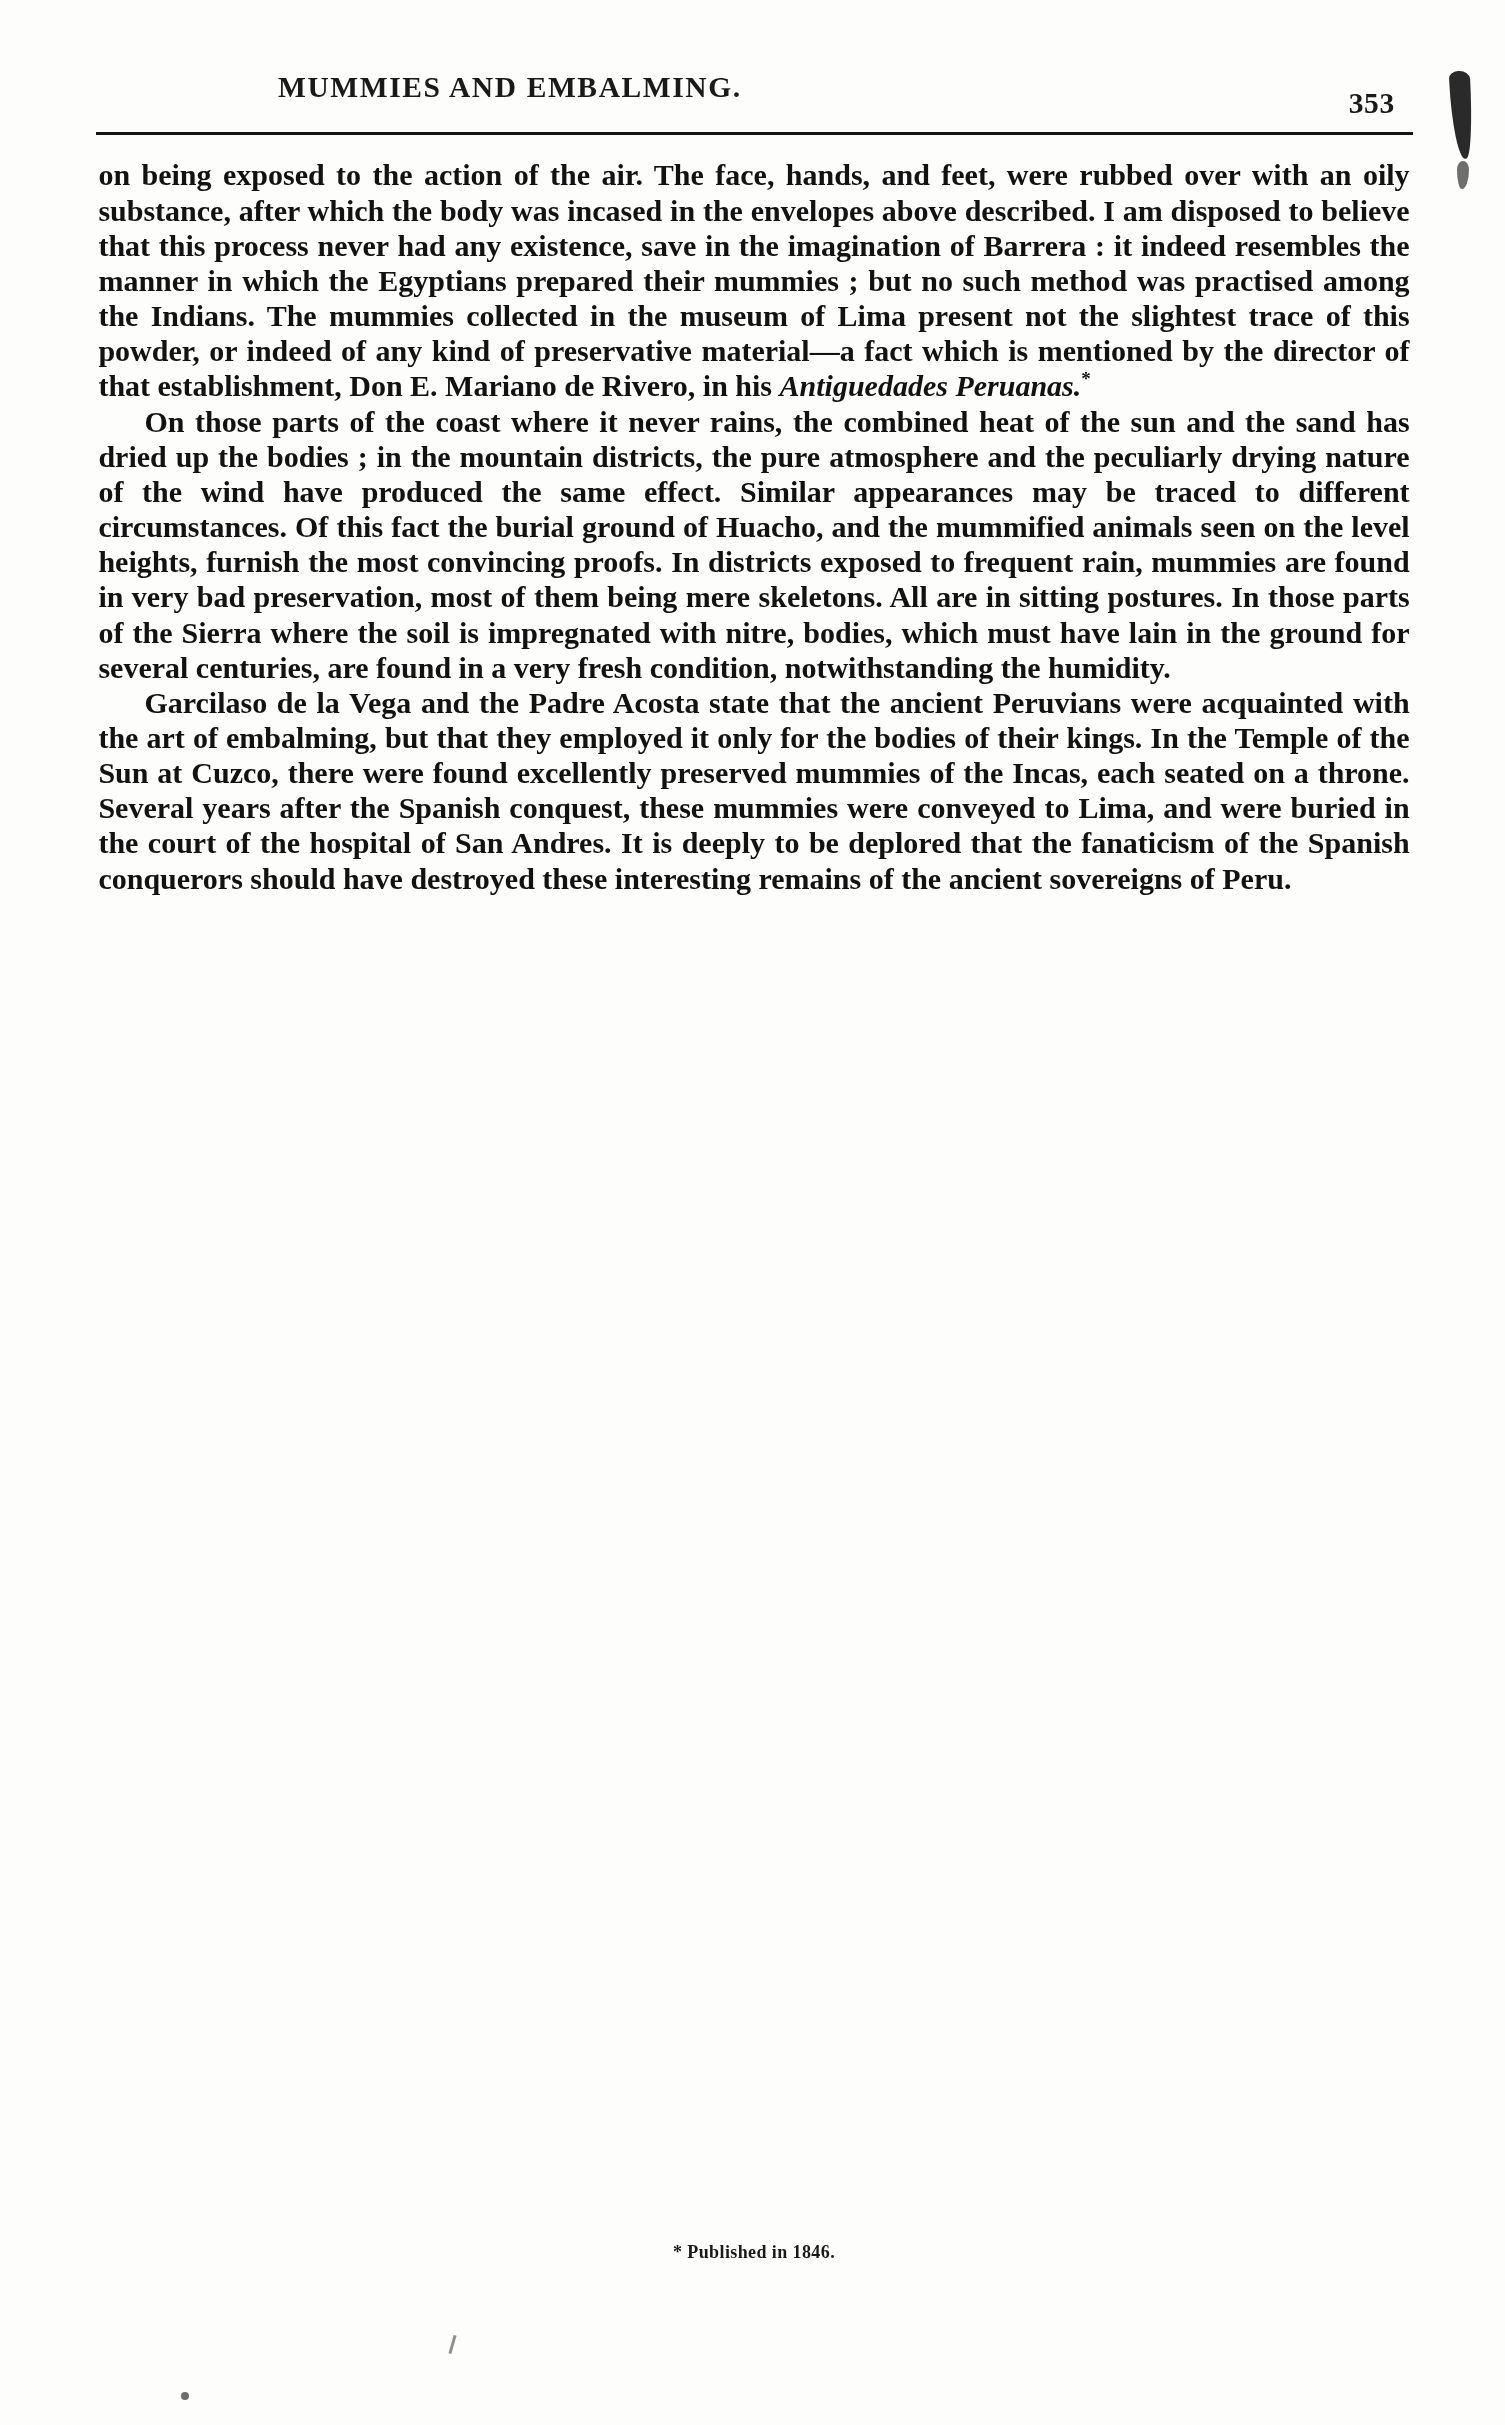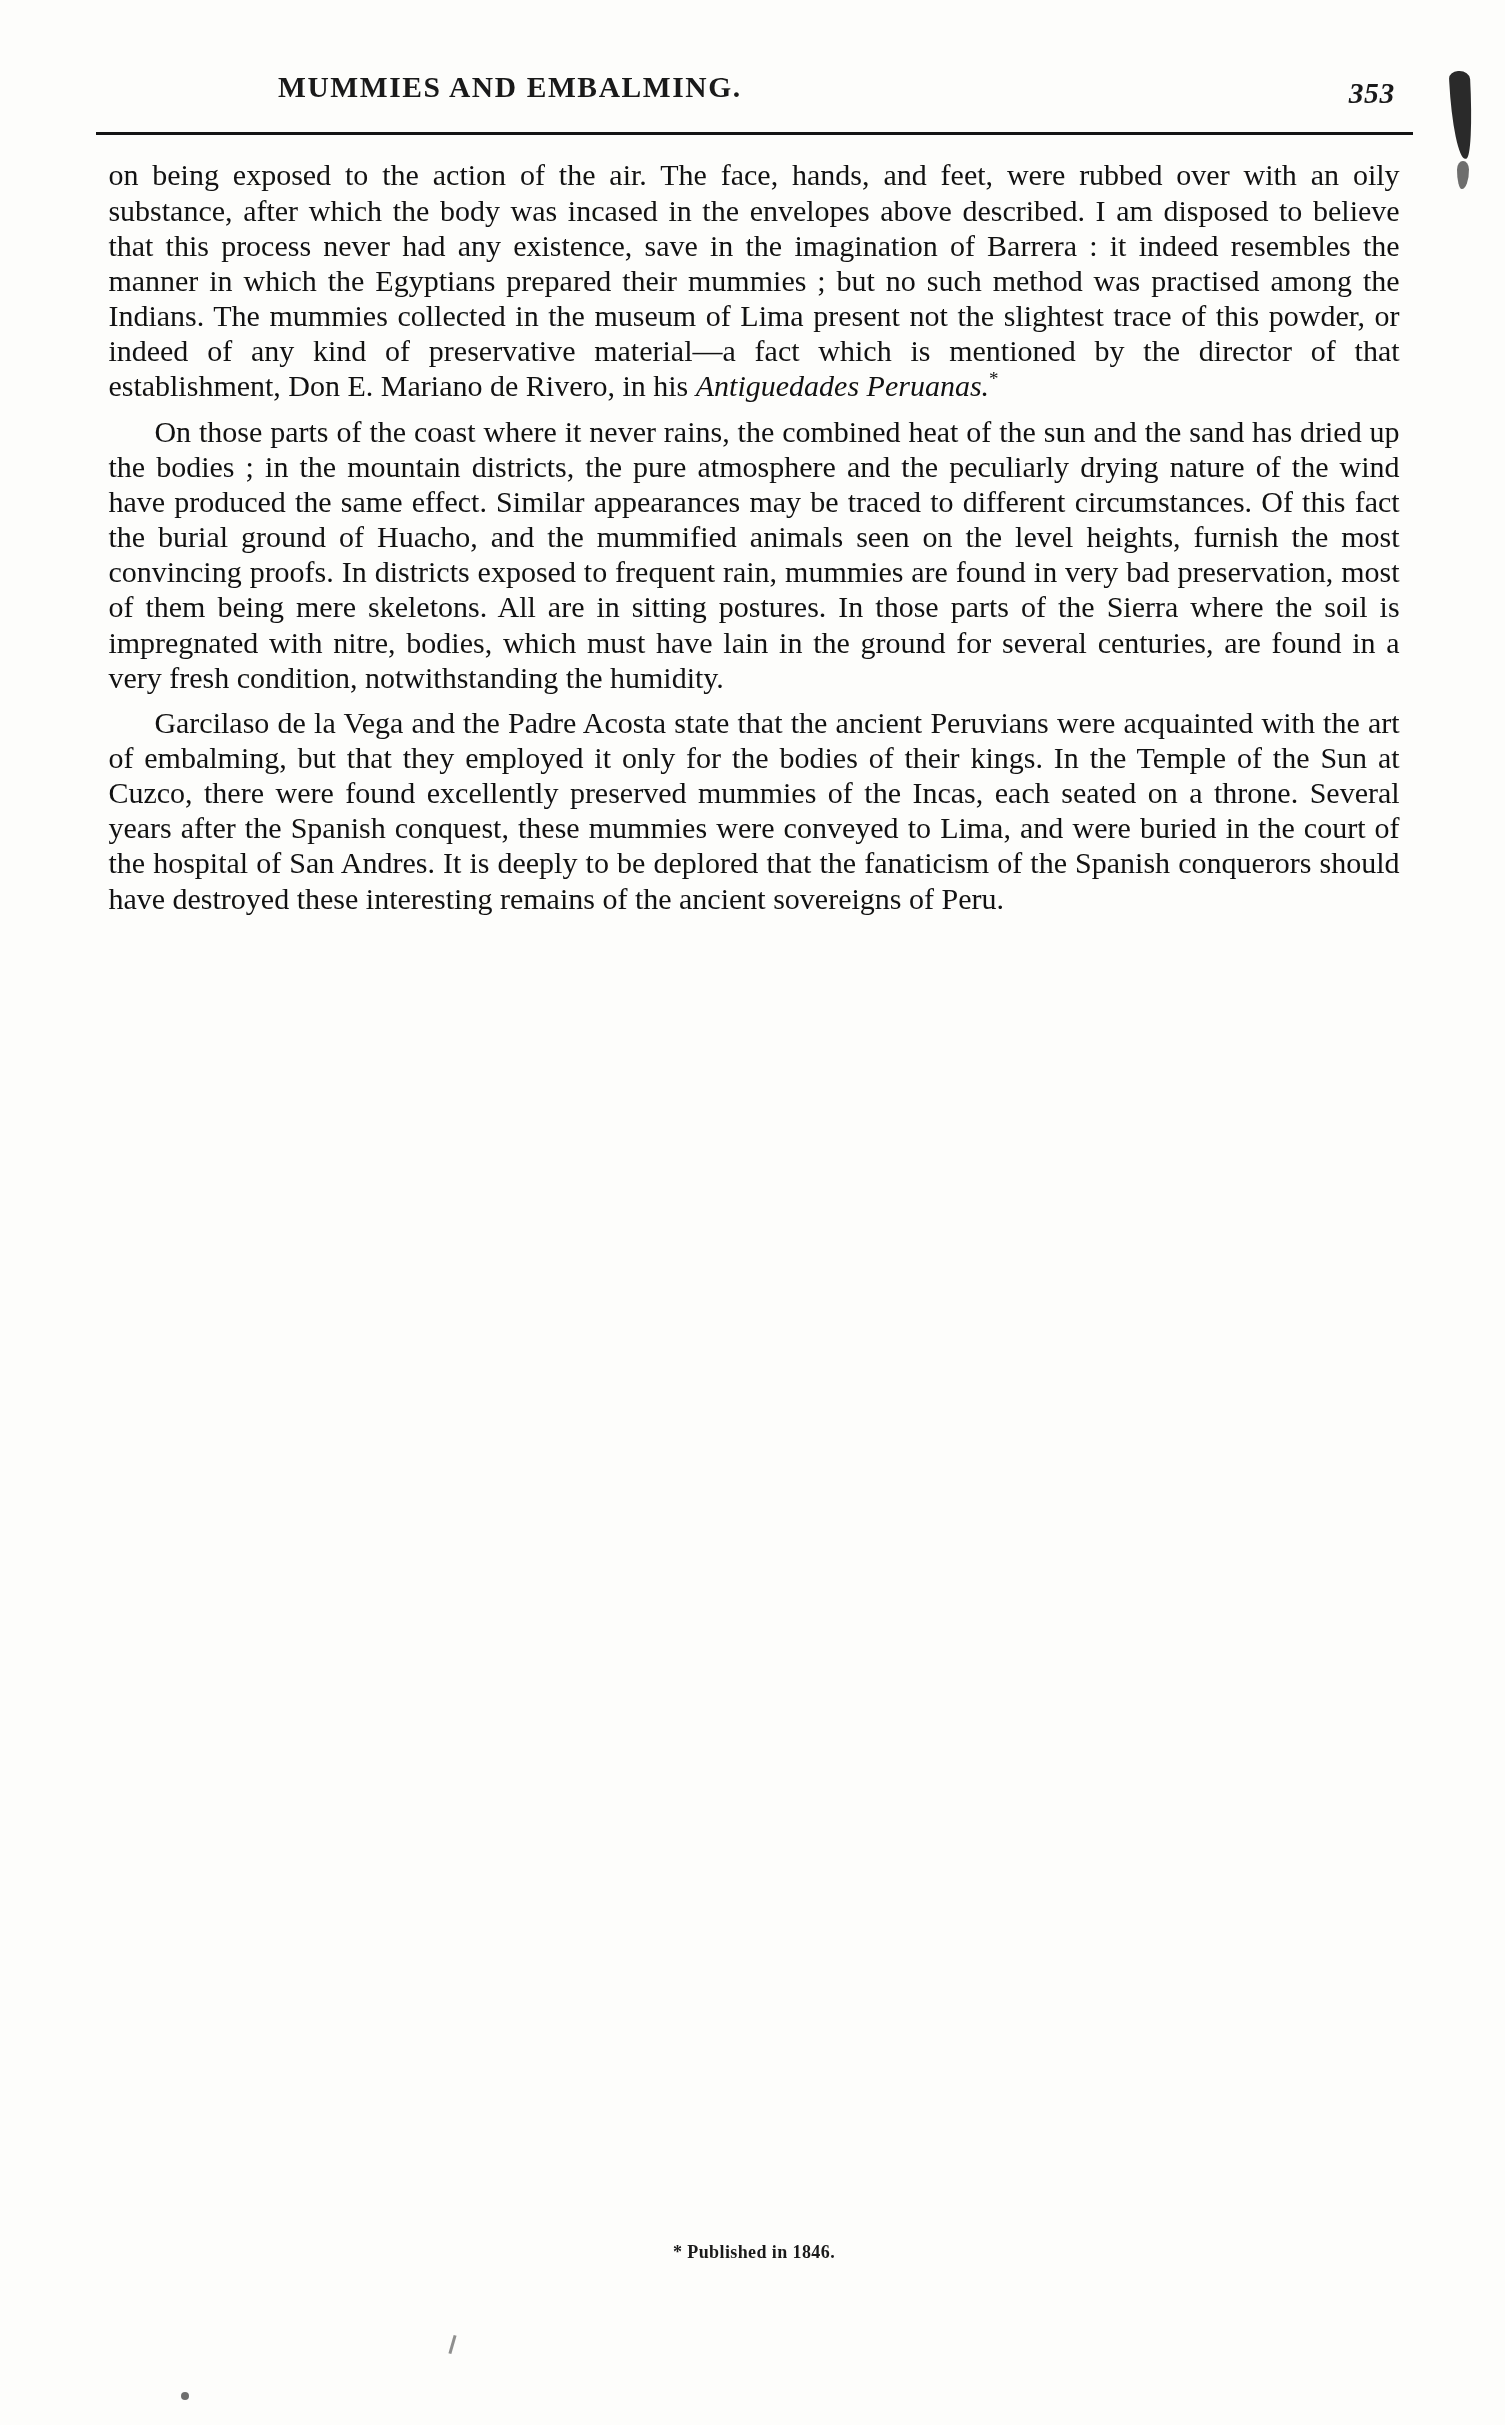--- a/index.html
+++ b/index.html
@@ -49,45 +49,45 @@
   }
   .running-head-title {
     font-size: 29.5px;
     letter-spacing: 1.6px;
     font-weight: bold;
     white-space: nowrap;
   }
   .page-number {
     position: absolute;
     right: 19px;
-    bottom: 13px;
+    bottom: 3px;
     font-size: 29.5px;
     font-weight: bold;
     letter-spacing: 0.7px;
-    font-style: italic;
   }
 
   .rule {
     margin: 8.8px 1.5px 0 1.5px;
     height: 3.7px;
     background: #141414;
   }
 
   .body-text {
     margin-top: 22px;
     padding: 0 4.4px;
     font-size: 30px;
     line-height: 1.172;
     text-align: justify;
     text-justify: inter-word;
     color: #121212;
   }
   .body-text p {
-    margin: 10px;
+    margin: 0;
     text-indent: 46px;
+    font-weight: bold;
   }
   .body-text p.no-indent {
     text-indent: 0;
   }
   .body-text i {
     font-style: italic;
   }
   .body-text sup.note-ref {
     font-size: 19px;
     vertical-align: super;

